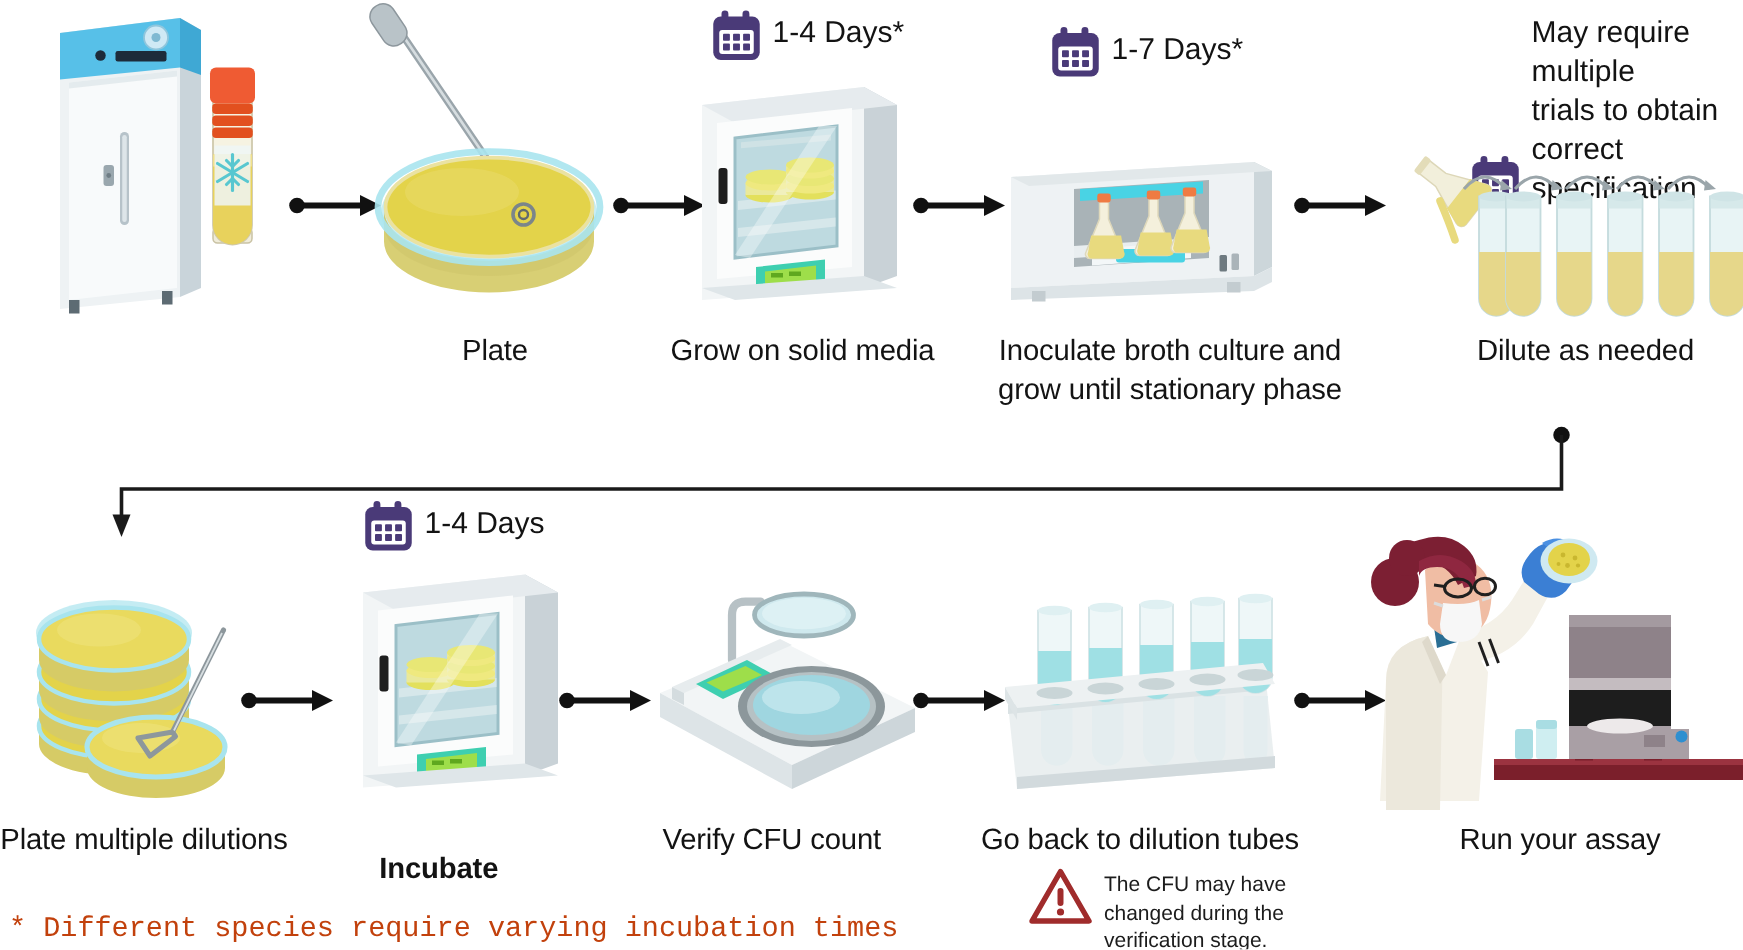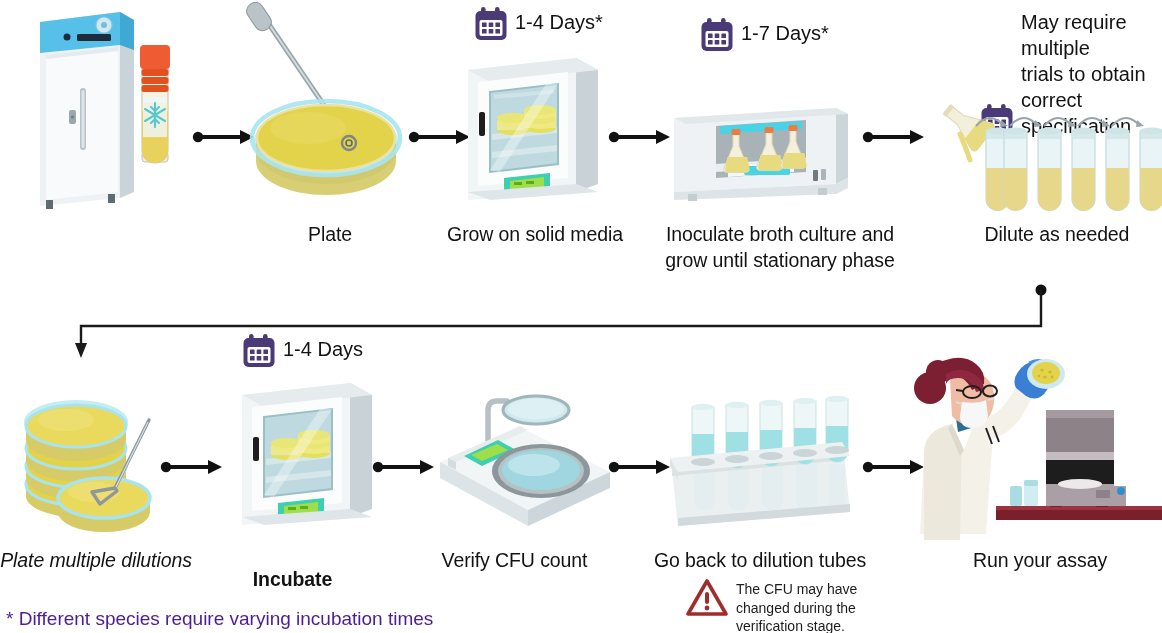--- a/index.html
+++ b/index.html
@@ -59,21 +59,22 @@
     line-height: 1.33;
     color: #1c1c1c;
     white-space: pre-line;
     padding-top: 2px;
   }
 
   
   .footnote {
     position: absolute;
     font-size: 19px;
-    color: #4c1d95;
+    color: #c2410c;
+    font-family: Liberation Mono, monospace;
   }
 
   
   .arrow { position: absolute; }
 
   svg { display: block; overflow: visible; }
 </style>
 </head>
 <body>
 
@@ -451,21 +452,21 @@
       <g stroke="#8d979c" stroke-width="3.4" fill="none" stroke-linejoin="round" stroke-linecap="round">
         <line x1="135" y1="28" x2="101" y2="96"></line>
         <path d="M101,96 L78,100 L86,112 L103,99 z"></path>
       </g>
       <g stroke="#d7dee1" stroke-width="1.2" fill="none">
         <line x1="134" y1="30" x2="102" y2="95"></line>
       </g>
     </svg>
   </div>
 
-  <div class="caption" style="left:0px; top:548px; width:192px;font-style:italic;">Plate multiple dilutions</div>
+  <div class="caption" style="left:0px; top:548px; width:192px;">Plate multiple dilutions</div>
 
   <div class="arrow" style="left:160px; top:458px;">
     <svg width="64" height="18" viewBox="0 0 64 18">
       <circle cx="6" cy="9" r="5.2" fill="#111111"></circle>
       <line x1="8" y1="9" x2="49" y2="9" stroke="#111111" stroke-width="4"></line>
       <polygon points="48,2 62,9 48,16" fill="#111111"></polygon>
     </svg>
   </div>
 
   <div class="badge" style="left:242px; top:333px;">

